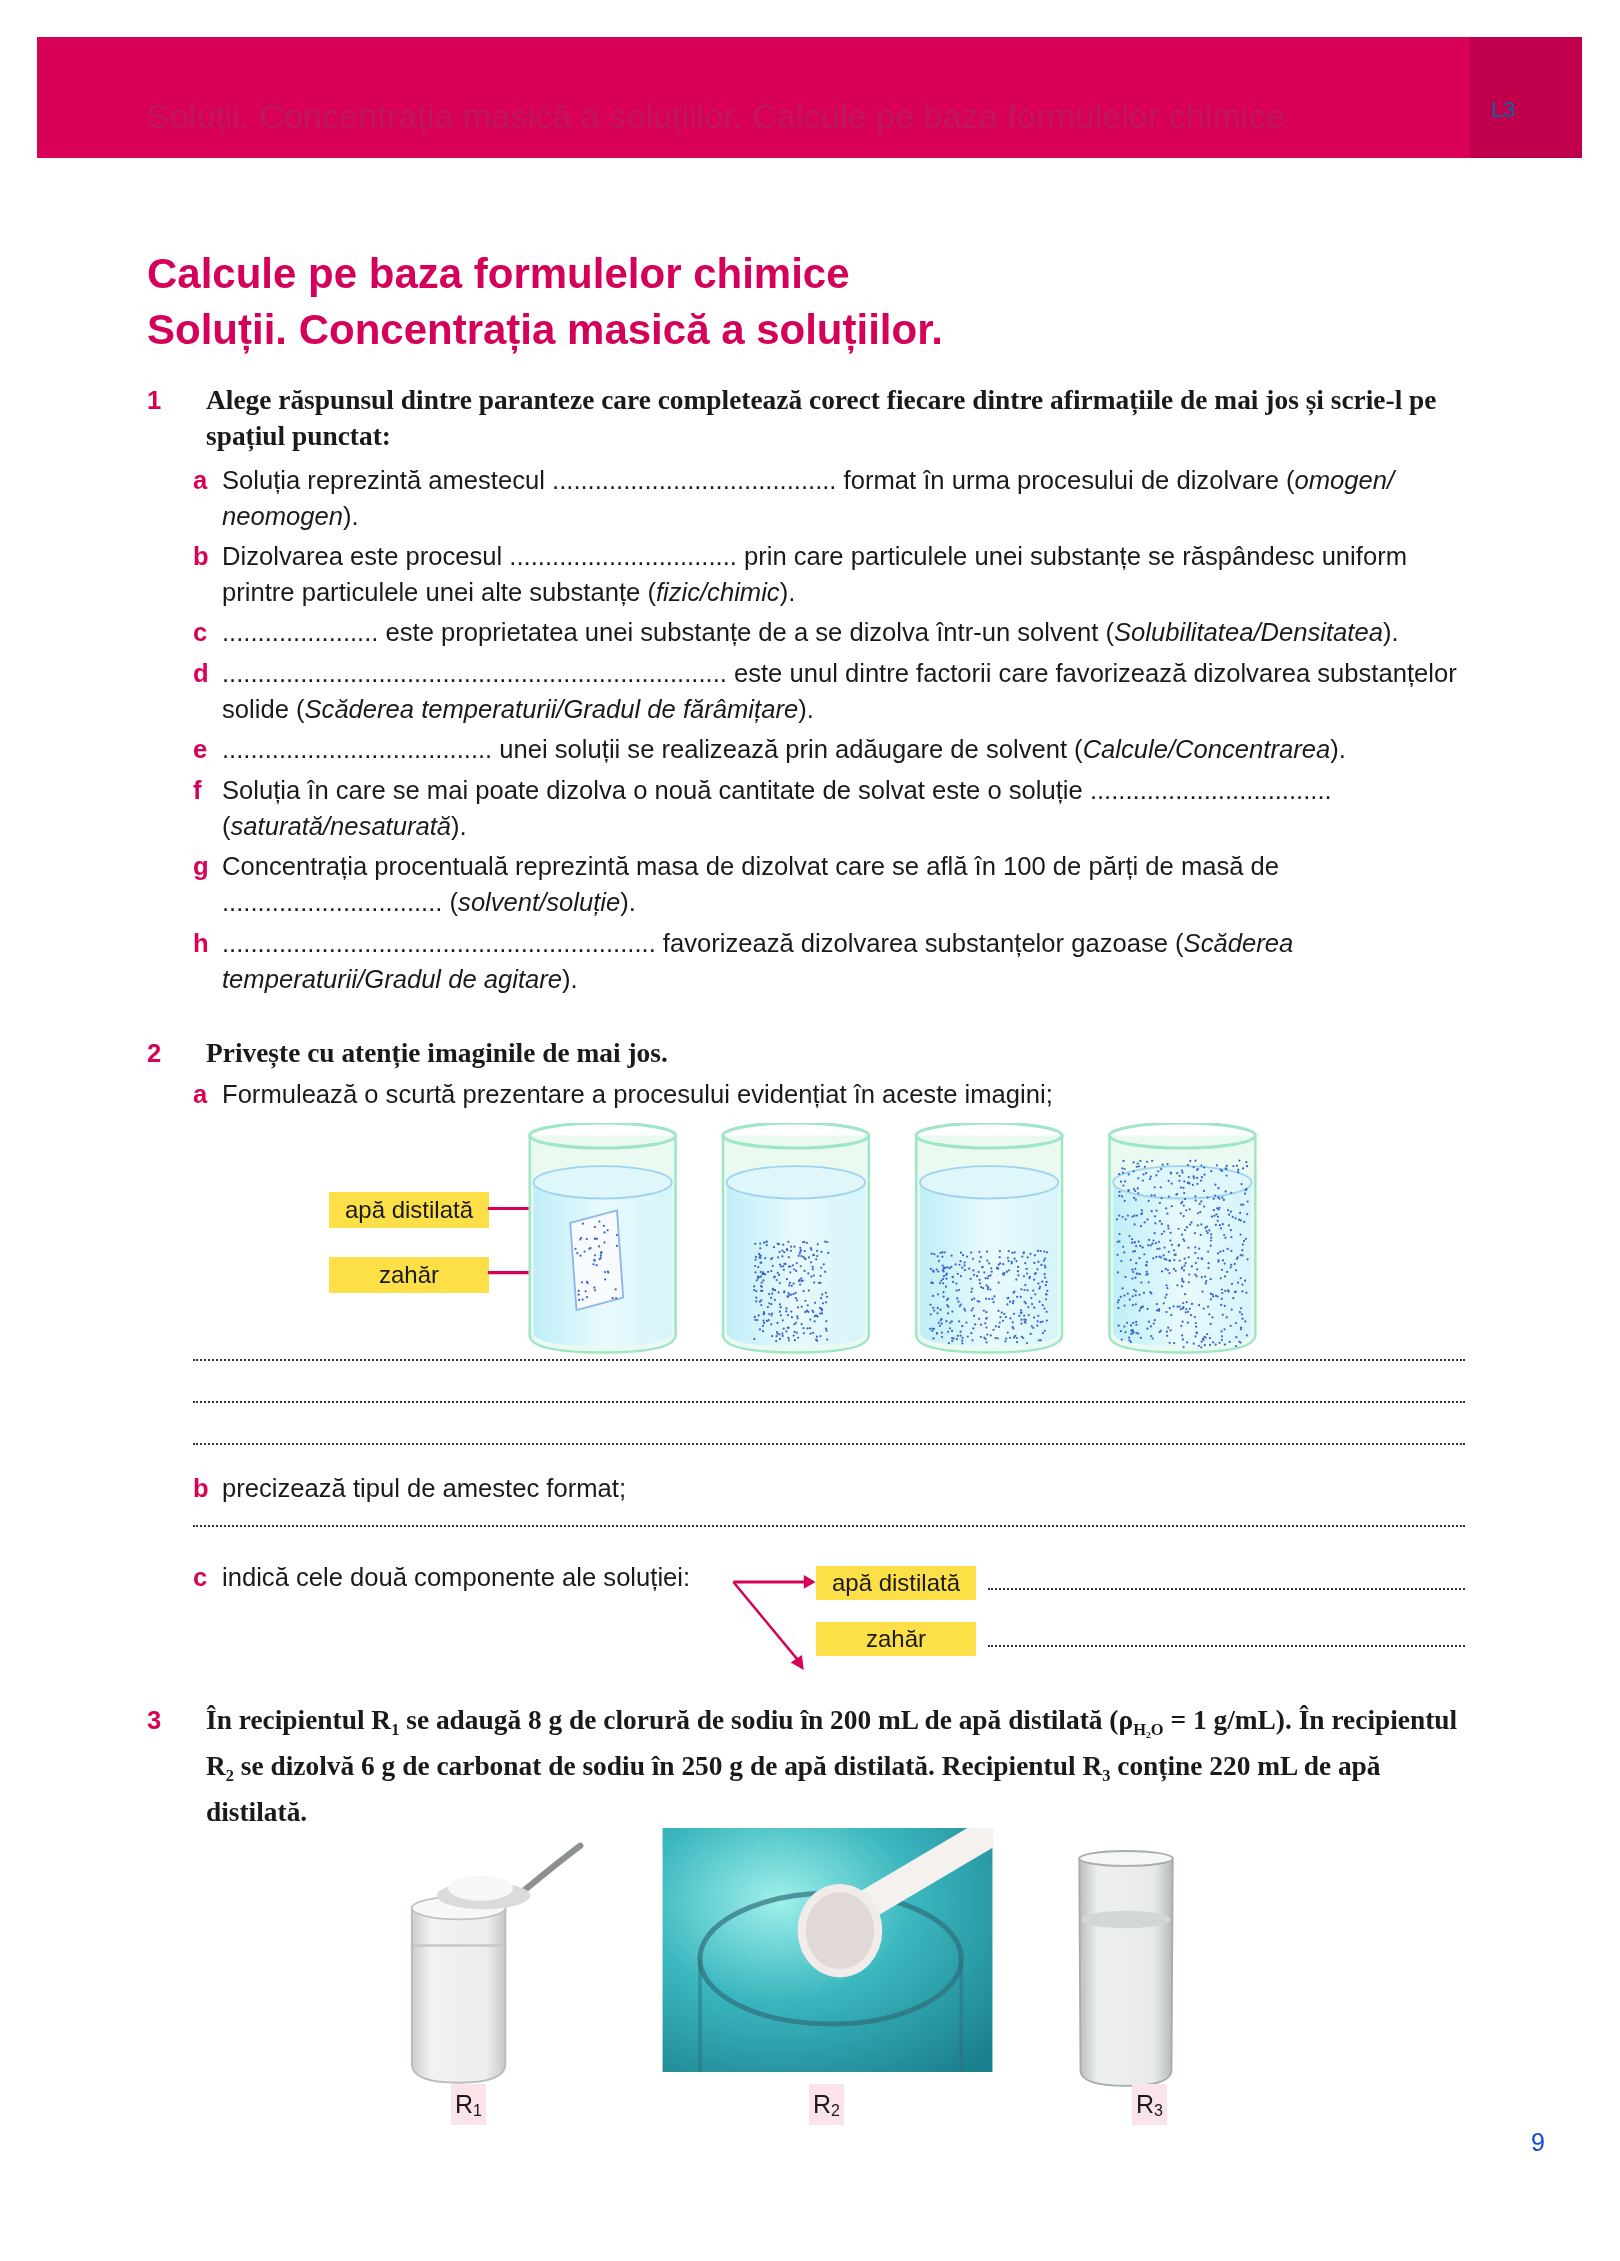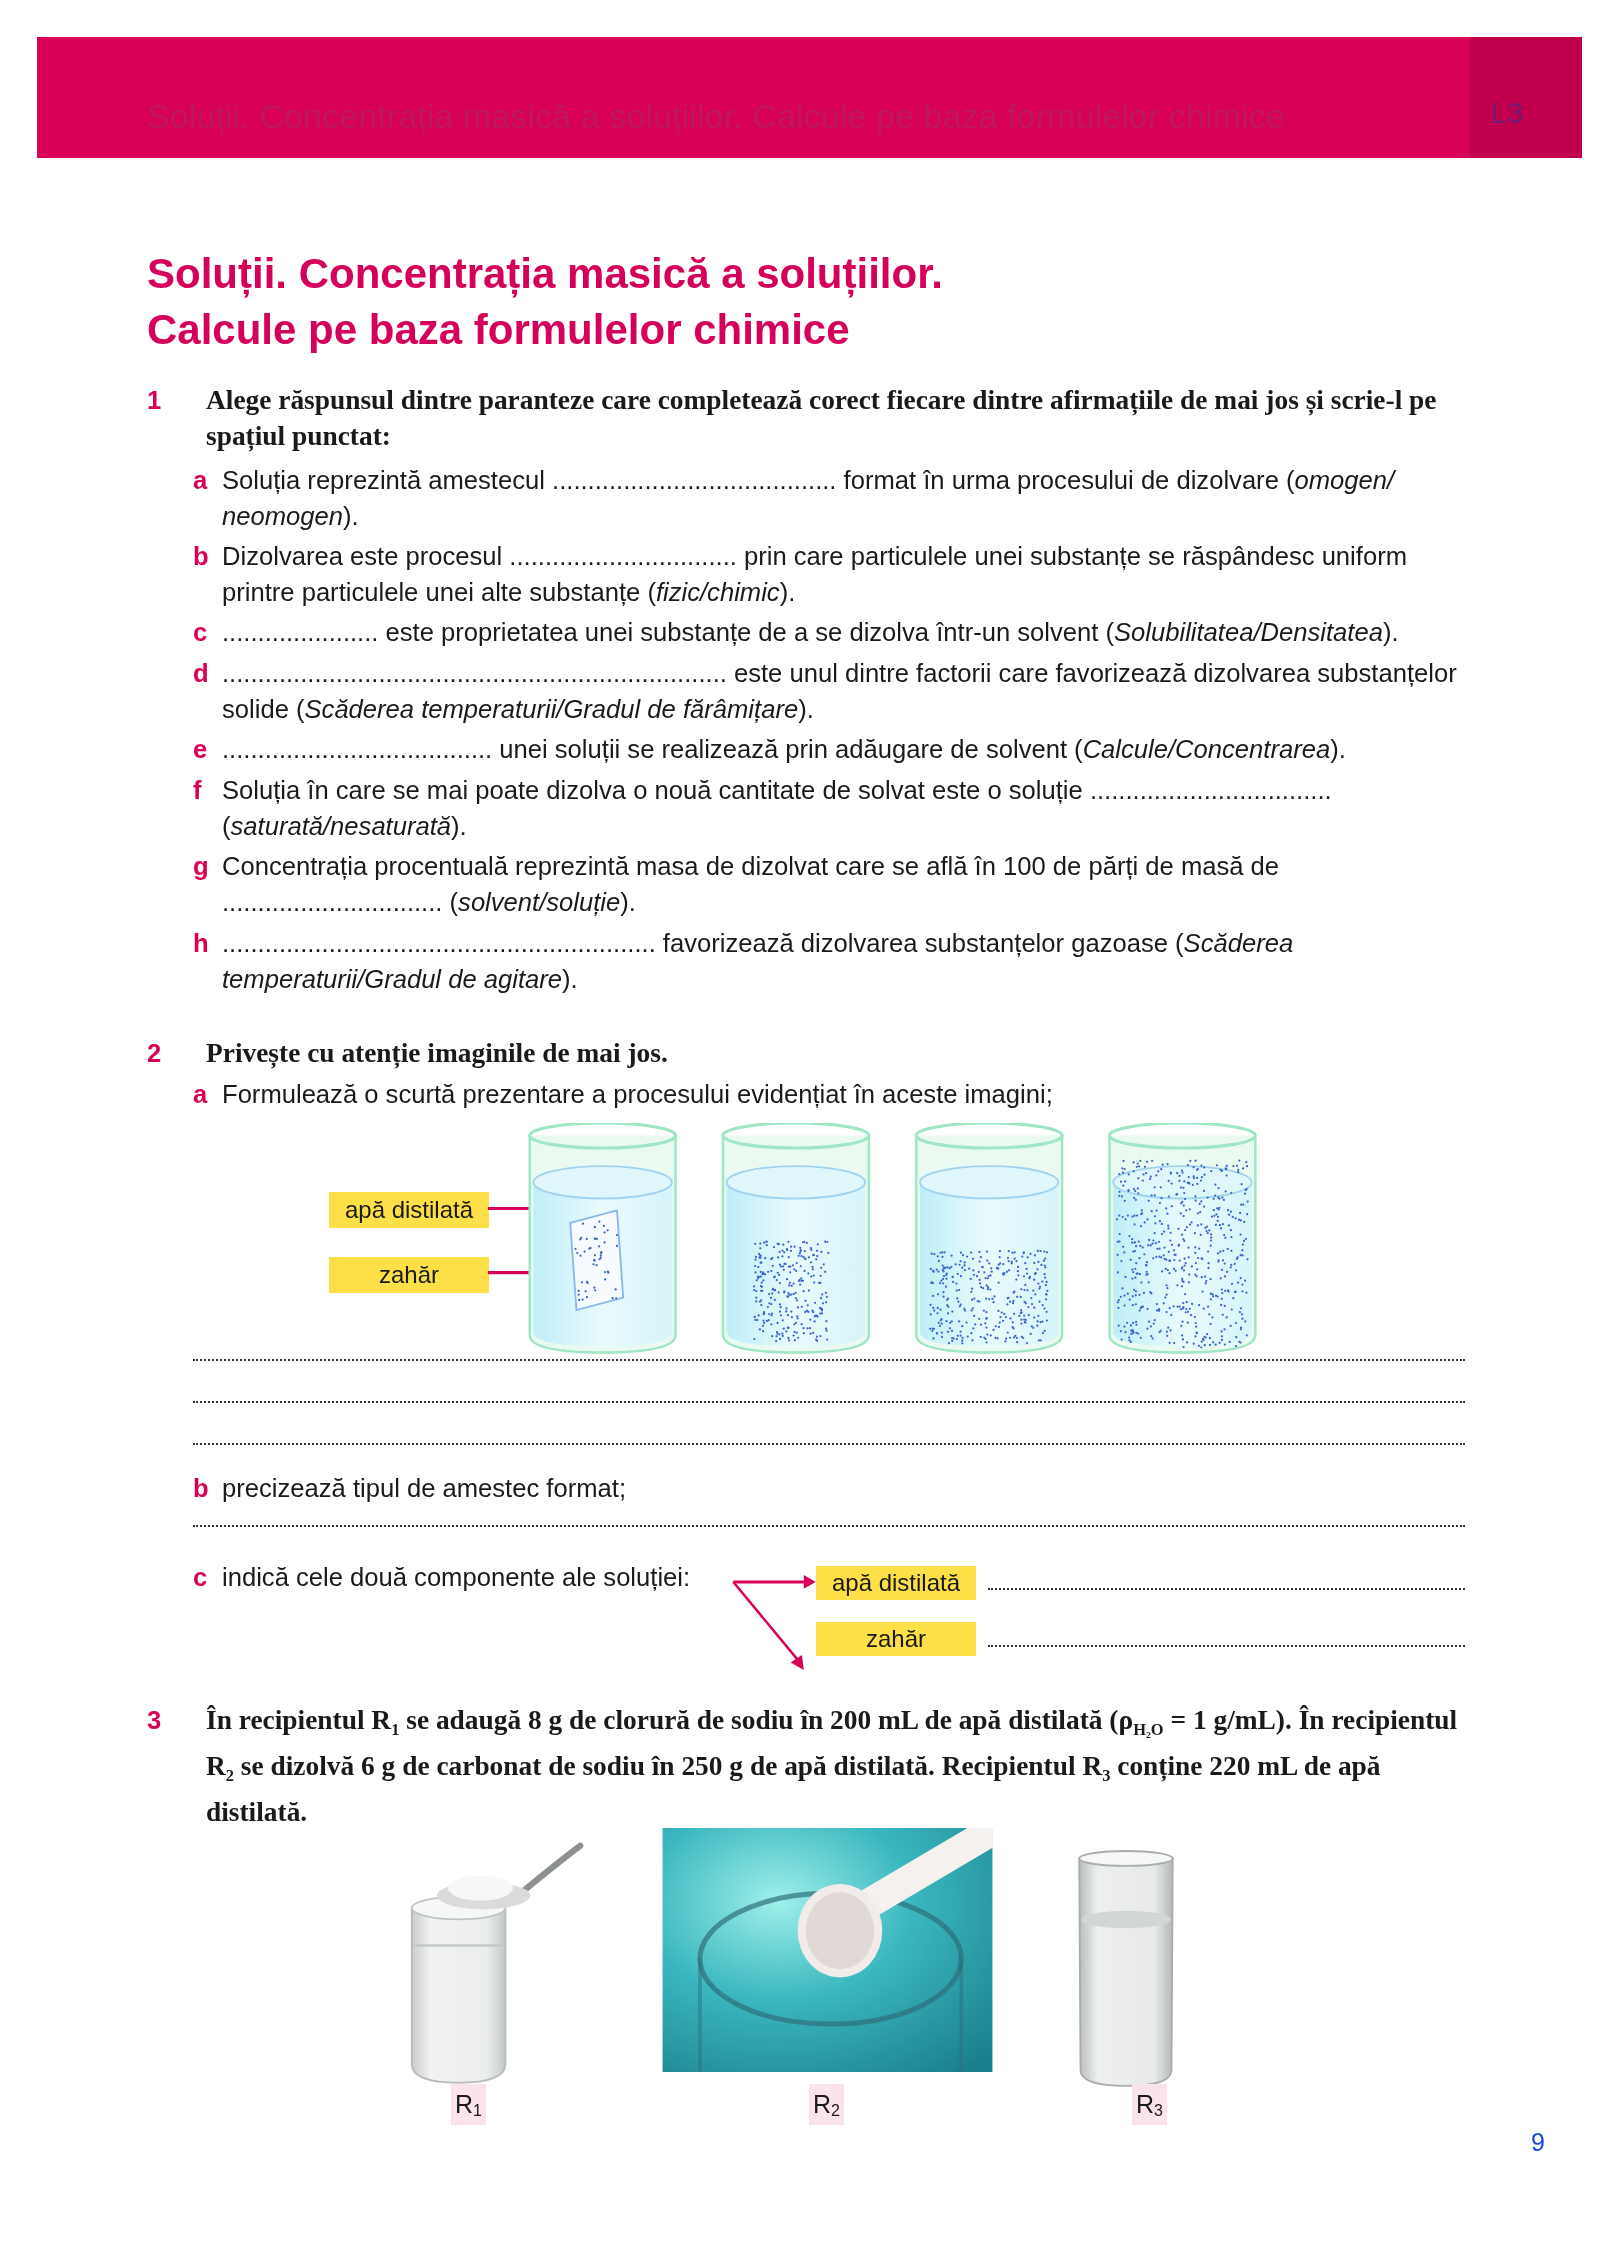--- a/index.html
+++ b/index.html
@@ -2,21 +2,21 @@
 <html style="font-size:10px"><head>
 <meta charset="utf-8">
 <style>
   * { box-sizing: border-box; margin: 0; padding: 0; }
   html, body { width: 1620px; height: 2261px; background: #ffffff; overflow: hidden; }
   body { position: relative; font-family: "Liberation Sans", sans-serif; color: #1a1a1a; }
 
   .header-band { position: absolute; left: 37px; top: 37px; width: 1545px; height: 121px; background: #d80057; }
   .header-tab { position: absolute; left: 1470px; top: 37px; width: 112px; height: 121px; background: #c0004c; }
   .header-title { position: absolute; left: 147px; top: 97px; font-size: 34px; color: #be185d; font-weight: 300; letter-spacing: 0.1px; }
-  .header-lesson { position: absolute; left: 1491px; top: 97px; font-size: 29px; color: #701a75; font-weight: 300; }
+  .header-lesson { position: absolute; left: 1491px; top: 97px; font-size: 22px; color: #0369a1; font-weight: 300; }
 
   .page-title { position: absolute; left: 147px; top: 246px; font-size: 42px; line-height: 56px; font-weight: bold; color: #d4005a; font-family: "Liberation Sans", sans-serif; }
 
   .q { position: absolute; left: 147px; width: 1328px; }
   .q-num { position: absolute; left: 0; top: 0; color: #d80057; font-weight: bold; font-size: 25.6px; font-family: "Liberation Sans", sans-serif; }
   .q-text { position: absolute; left: 59px; right: 0; top: 0; font-family: "Liberation Serif", serif; font-weight: bold; font-size: 27.4px; line-height: 36px; color: #1a1a1a; }
 
   .item { position: absolute; left: 46px; right: 0; }
   .item-letter { position: absolute; left: 0; top: 0; color: #d80057; font-weight: bold; font-size: 25.6px; line-height: 36px; }
   .item-text { position: absolute; left: 29px; right: 0; top: 0; font-size: 25.6px; line-height: 36px; color: #1a1a1a; }
@@ -36,22 +36,22 @@
 </style>
 </head>
 <body>
 
 <div class="header-band"></div>
 <div class="header-tab"></div>
 <div class="header-title">Soluții. Concentrația masică a soluțiilor.  Calcule pe baza formulelor chimice</div>
 <div class="header-lesson">L3</div>
 
 <div class="page-title">
+  <div>Calcule pe baza formulelor chimice</div>
   <div>Soluții. Concentrația masică a soluțiilor.</div>
-  <div>Calcule pe baza formulelor chimice</div>
 </div>
 
 <div class="q" style="top:382px;height:624px;">
   <div class="q-num" style="line-height:36px;">1</div>
   <div class="q-text">Alege răspunsul dintre paranteze care completează corect fiecare dintre afirmațiile de mai jos și scrie-l pe spațiul punctat:</div>
 
   <div class="item" style="top:80px;">
     <div class="item-letter">a</div>
     <div class="item-text"><span>Soluția reprezintă amestecul ........................................ format în urma procesului de dizolvare (</span><i>omogen/ neomogen</i><span>).</span></div>
   </div>

